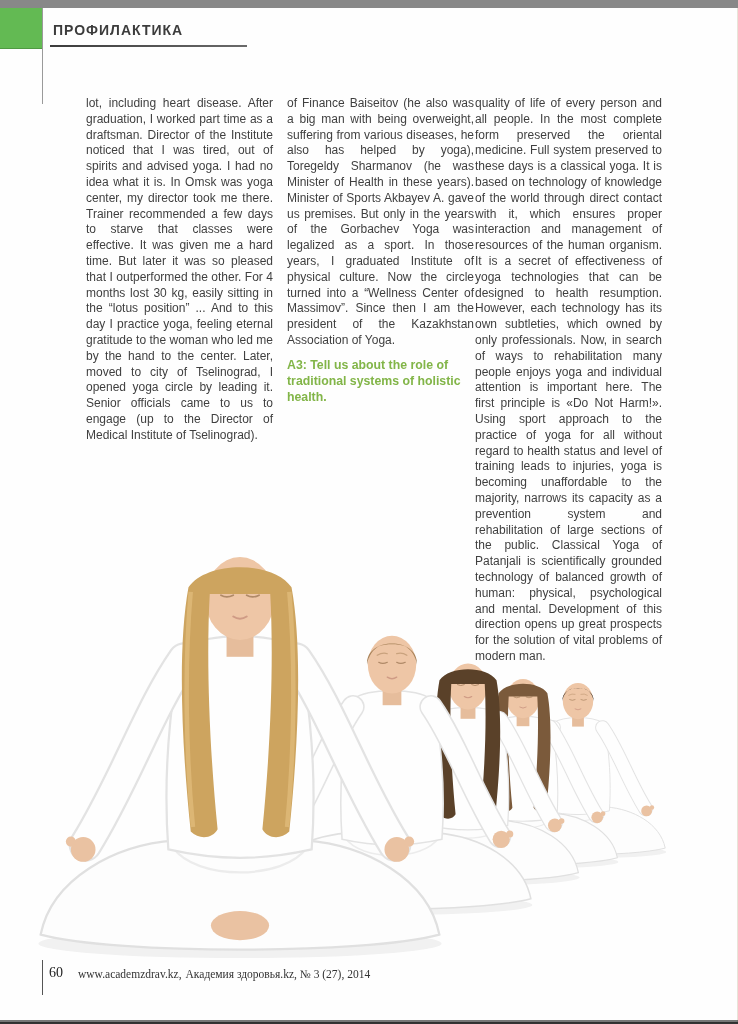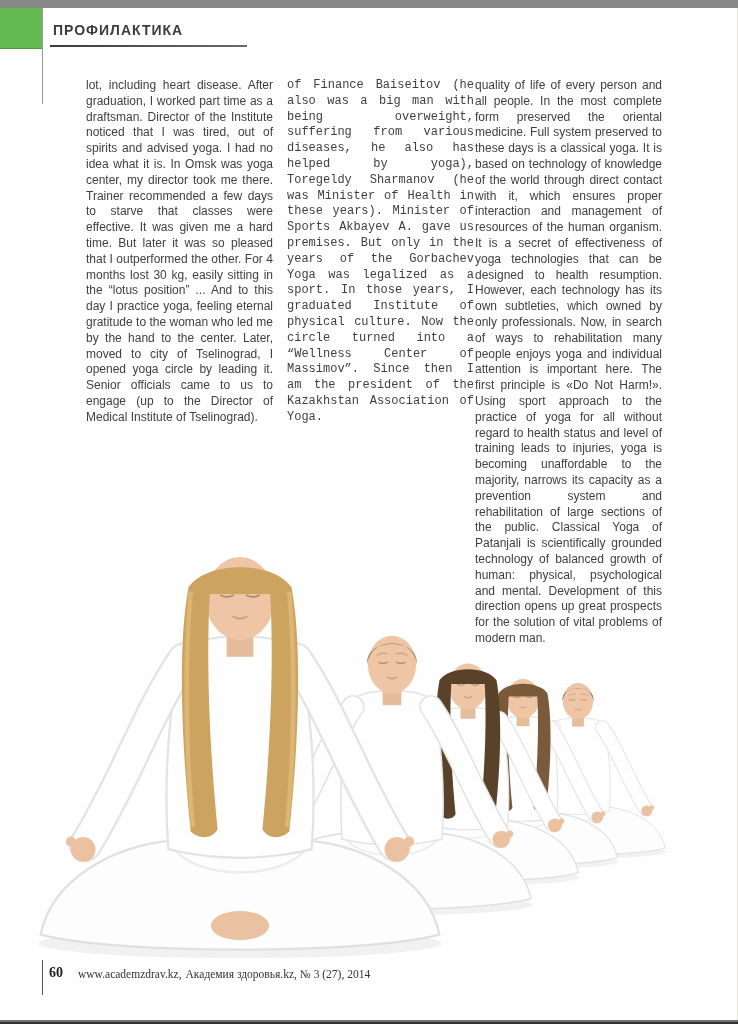--- a/index.html
+++ b/index.html
@@ -25,45 +25,45 @@
   .section-title{
     position:absolute;left:53px;top:14px;
     font-size:14px;font-weight:700;letter-spacing:1px;color:#3c3c3c;
   }
   .title-rule{
     position:absolute;left:50px;top:37px;width:197px;height:2px;
     background:linear-gradient(to right,#3c3c3c,#6a6a6a);
   }
   
   .col{
-    position:absolute;top:70px;width:187px;
+    position:absolute;top:88px;width:187px;
     font-size:12px;line-height:15.8px;text-align:justify;
     color:#3f3f3f;
   }
   .col p{margin:0 0 8px 0;}
   .col1{left:86px;}
-  .col2{left:287px;font-family:Liberation Mono, monospace;}
+  .col2{left:287px;}
   .col3{left:475px;}
   .q-heading{
     margin:8px 0 2px 0;
     font-size:12.3px;line-height:16px;font-weight:700;
     color:#82b548;text-align:left;
   }
   
   .photo{
     position:absolute;left:0;top:482px;width:680px;height:478px;
   }
   
   .footer-line{
     position:absolute;left:42px;top:952px;width:1px;height:35px;
     background:#555;
   }
   .page-number{
     position:absolute;left:49px;top:957px;
-    font-family:"Liberation Serif",serif;font-weight:700;font-size:14px;color:#222;
+    font-family:"Liberation Serif",serif;font-weight:400;font-size:14px;color:#222;
   }
   .footer-text{
     position:absolute;left:78px;top:960px;
     font-family:"Liberation Serif",serif;font-size:11.5px;color:#333;
   }
   .footer-text .site{font-weight:400;margin-right:4px;}
   
   .bottom-strip{
     position:absolute;left:0;bottom:0;width:100%;height:10px;
     background:linear-gradient(to bottom,#2e2e2e,#575757);
@@ -86,20 +86,21 @@
   <div class="tick-line"></div>
   <div class="section-title">ПРОФИЛАКТИКА</div>
   <div class="title-rule"></div>
 
   <div class="col col1">
     <p>lot, including heart disease. After graduation, I worked part time as a draftsman. Director of the Institute noticed that I was tired, out of spirits and advised yoga. I had no idea what it is. In Omsk was yoga center, my director took me there. Trainer recommended a few days to starve that classes were effective. It was given me a hard time. But later it was so pleased that I outperformed the other. For 4 months lost 30 kg, easily sitting in the “lotus position” ... And to this day I practice yoga, feeling eternal gratitude to the woman who led me by the hand to the center. Later, moved to city of Tselinograd, I opened yoga circle by leading it. Senior officials came to us to engage (up to the Director of Medical Institute of Tselinograd).</p>
   </div>
 
   <div class="col col2">
     <p>of Finance Baiseitov (he also was a big man with being overweight, suffering from various diseases, he also has helped by yoga), Toregeldy Sharmanov (he was Minister of Health in these years). Minister of Sports Akbayev A. gave us premises. But only in the years of the Gorbachev Yoga was legalized as a sport. In those years, I graduated Institute of physical culture. Now the circle turned into a “Wellness Center of Massimov”. Since then I am the president of the Kazakhstan Association of Yoga.</p>
+    <h3 class="q-heading">A3: Tell us about the role of traditional systems of holistic health.</h3>
   </div>
 
   <div class="col col3">
     <p>quality of life of every person and all people. In the most complete form preserved the oriental medicine. Full system preserved to these days is a classical yoga. It is based on technology of knowledge of the world through direct contact with it, which ensures proper interaction and management of resources of the human organism. It is a secret of effectiveness of yoga technologies that can be designed to health resumption. However, each technology has its own subtleties, which owned by only professionals. Now, in search of ways to rehabilitation many people enjoys yoga and individual attention is important here. The first principle is «Do Not Harm!». Using sport approach to the practice of yoga for all without regard to health status and level of training leads to injuries, yoga is becoming unaffordable to the majority, narrows its capacity as a prevention system and rehabilitation of large sections of the public. Classical Yoga of Patanjali is scientifically grounded technology of balanced growth of human: physical, psychological and mental. Development of this direction opens up great prospects for the solution of vital problems of modern man.</p>
   </div>
 
   <svg class="photo" viewBox="0 0 680 478" xmlns="http://www.w3.org/2000/svg" role="img" aria-label="Five people dressed in white sitting in lotus meditation pose in a receding diagonal row, blonde woman in front">
     <defs>
       <g id="body-core">
         <ellipse cx="0" cy="-4" rx="180" ry="13" fill="#f1f1f1"></ellipse>

